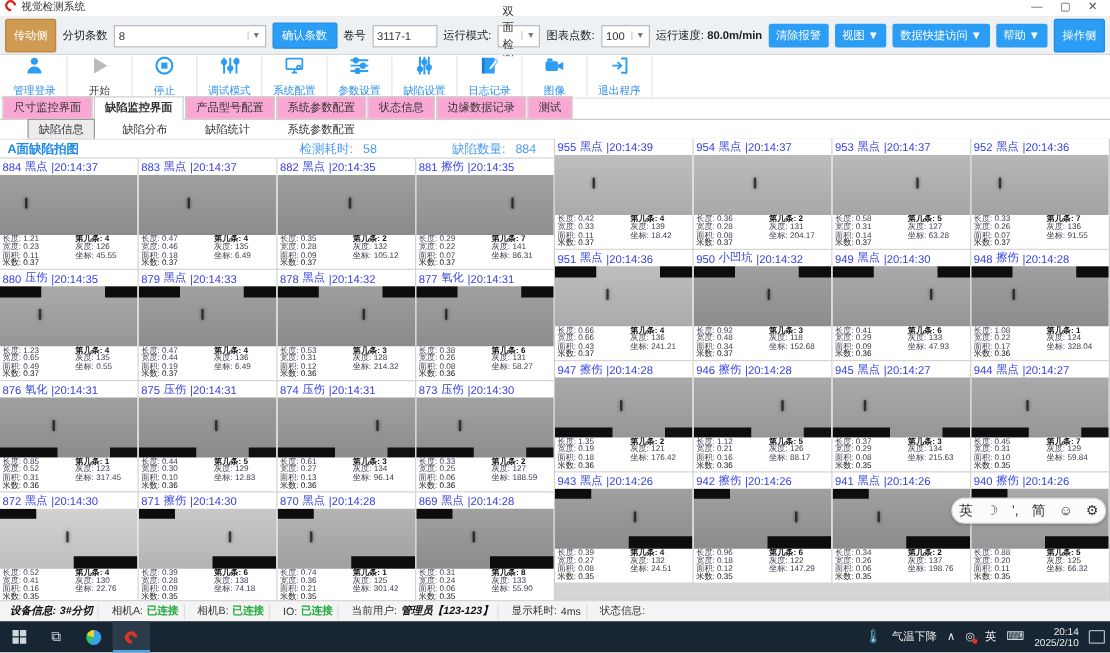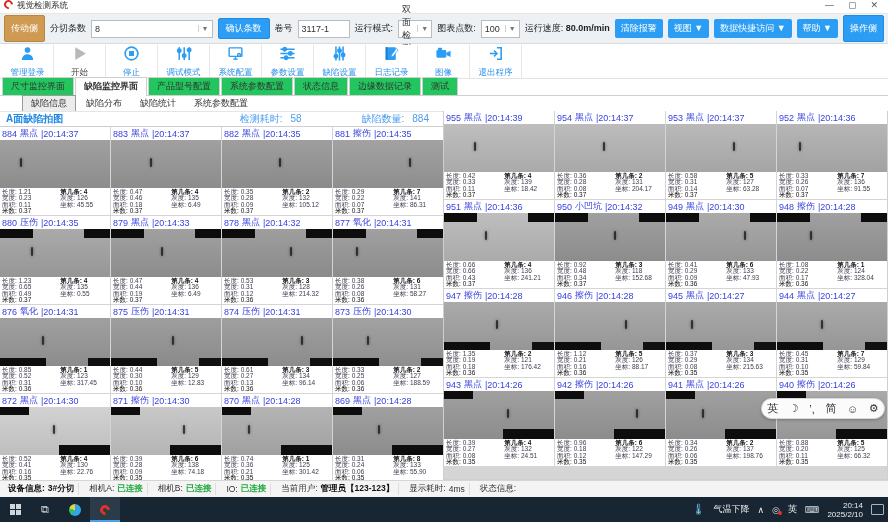--- a/index.html
+++ b/index.html
@@ -38,24 +38,24 @@
   .action { width:52px; display:flex; flex-direction:column; align-items:center; justify-content:center;
     gap:1px; border-right:1px solid #e6e6e6; cursor:pointer; }
   .action svg { width:19px; height:17px; }
   .action .alabel { font-size:8.5px; color:#2b8fe8; white-space:nowrap; }
   .action.start .alabel { color:#444; }
 
   
   .tabs1 { position:absolute; top:80px; left:0; right:0; height:16px; display:flex; align-items:flex-end;
     padding-left:2px; border-bottom:1px solid #cfcfcf; background:#fff; }
   .tab { font-size:9px; color:#333; padding:2px 8px 2px; border:1px solid #cfcfcf; border-bottom:none;
-    background:#22c55e; margin-right:1px; white-space:nowrap; }
+    background:#f9a8d4; margin-right:1px; white-space:nowrap; }
   .tab.active { background:#fff; font-weight:bold; position:relative; top:1px; padding-bottom:3px; }
   .tabs2 { position:absolute; top:96px; left:0; right:0; height:15px; display:flex; align-items:center;
-    gap:2px; padding-left:22px; background:#fff; font-size:9px;text-align:center; }
+    gap:14px; padding-left:22px; background:#fff; font-size:9px;text-align:center; }
   .subtab { color:#333; padding:1px 8px; white-space:nowrap; }
   .subtab.active { border:1px solid #9a9a9a; background:#ececec; }
 
   
   .main { position:absolute; top:111px; left:0; right:0; height:369px; display:flex; }
   .panel { width:444px; border-right:1px solid #cfcfcf; display:flex; flex-direction:column; }
   .phead { height:17px; display:flex; align-items:center; font-size:10px; border-bottom:1px solid #cfcfcf;
     border-top:1px solid #e5e5e5; padding:0 6px; background:#fff; }
   .ptitle { color:#1e88e5; font-weight:bold; }
   .pstat { color:#4a9df0; }
@@ -85,21 +85,21 @@
   
   .ime { position:absolute; top:398px; right:3px; width:124px; height:21px; background:#fbfbfb;
     border:1px solid #d9d9d9; border-radius:11px; box-shadow:0 1px 3px rgba(0,0,0,.25);
     display:flex; align-items:center; justify-content:space-around; font-size:11px; color:#333; z-index:5; }
 
   
   .statusbar { position:absolute; top:480px; left:0; right:0; height:17px; background:#f4f4f4;
     border-top:1px solid #d5d5d5; display:flex; align-items:center; font-size:8.5px; color:#333;
     padding:0 4px; gap:6px; }
   .sb-group { display:flex; gap:3px; align-items:center; padding:0 4px; border-right:1px solid #ddd; height:12px; }
-  .sb-b { font-weight:bold; color:#111; }
+  .sb-b { font-weight:bold; color:#111;font-style:italic; }
   .ok { color:#1faa3c; font-weight:bold; }
 
   
   .taskbar { position:absolute; top:497px; left:0; right:0; height:25px; background:#182532;
     display:flex; align-items:center; color:#eee; }
   .tb-ico { width:30px; height:25px; display:flex; align-items:center; justify-content:center; font-size:11px; }
   .tb-ico.active { background:#2c3b4a; box-shadow:inset 0 -2px 0 #4aa3e8; }
   .win-logo { display:grid; grid-template-columns:5px 5px; grid-template-rows:5px 5px; gap:1px; }
   .win-logo span { background:#cfd6dc; }
   .flame { width:10px; height:10px; border:3px solid #e03323; border-right-color:transparent;

